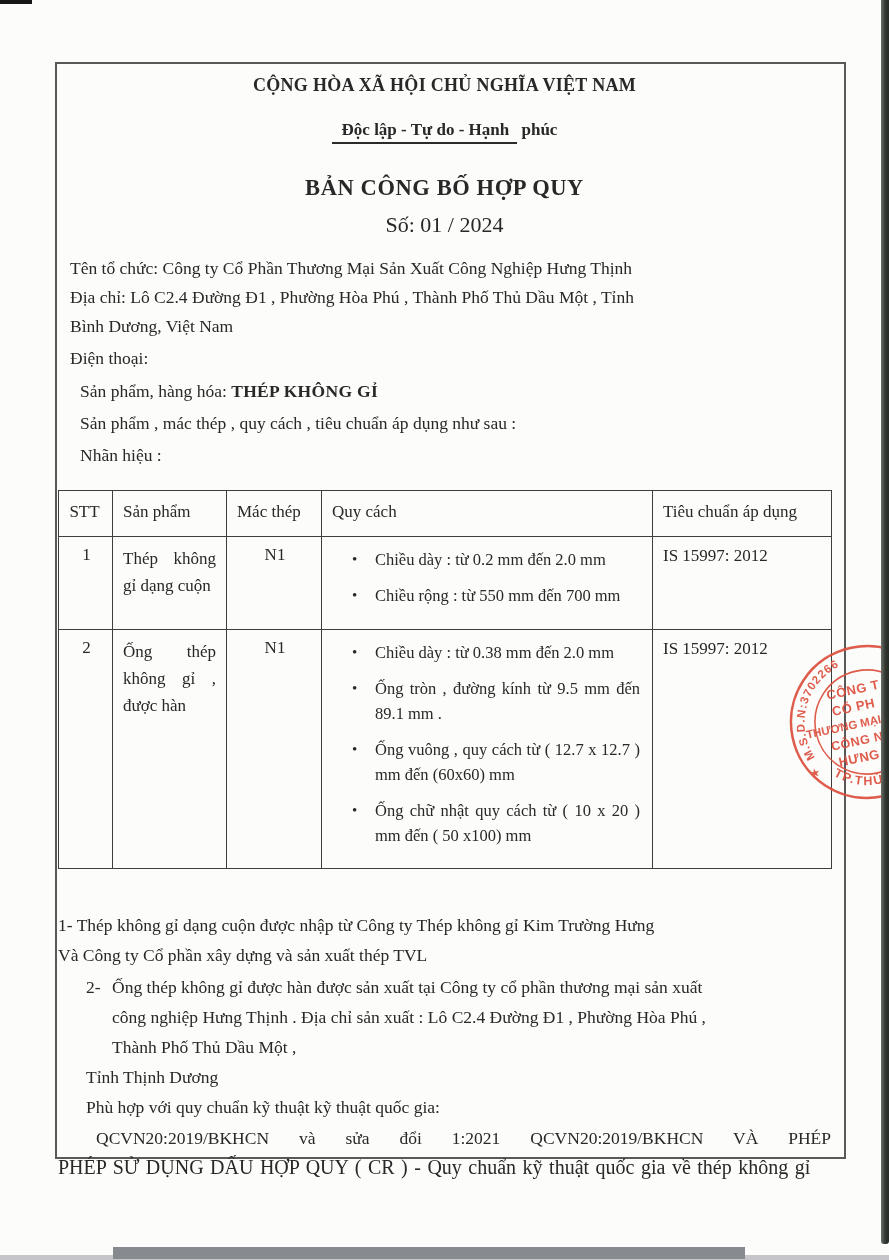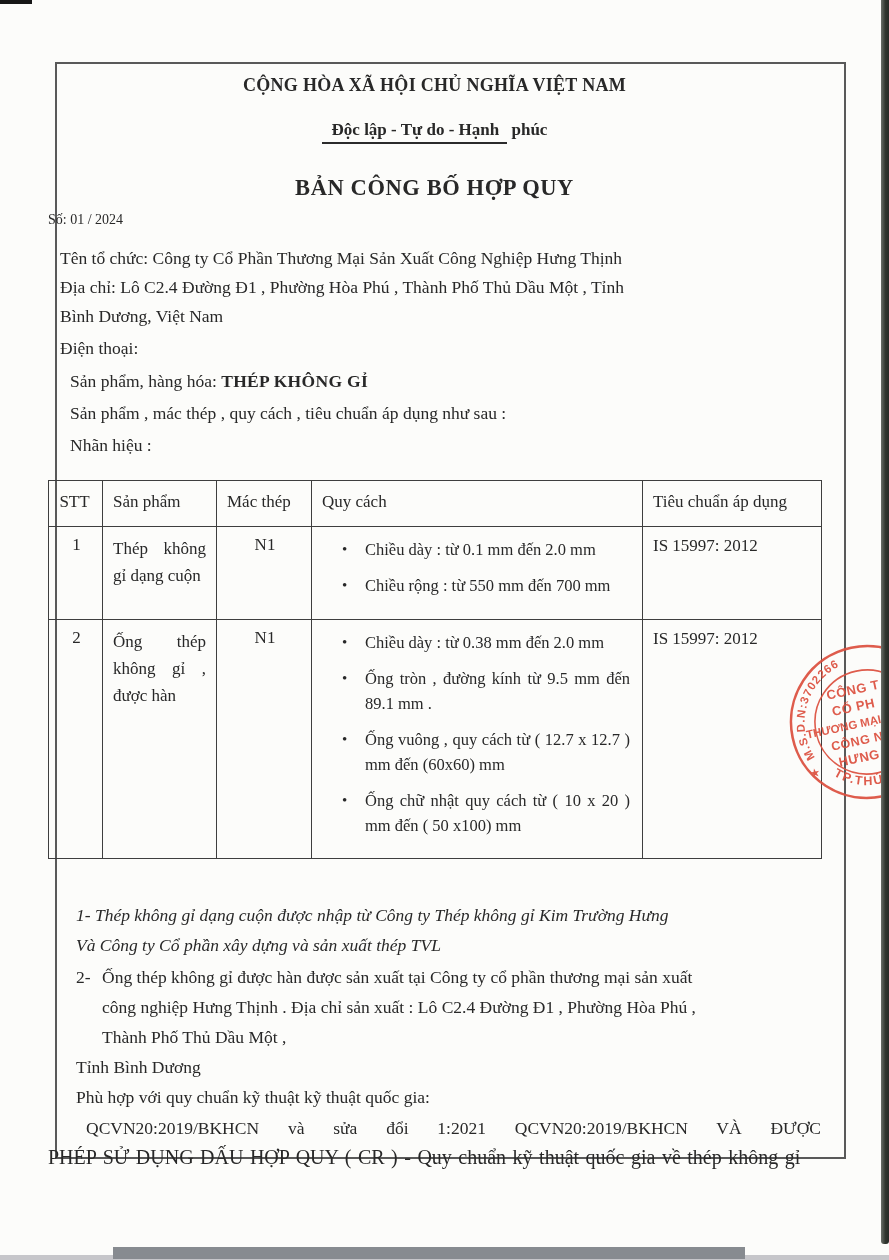--- a/index.html
+++ b/index.html
@@ -11,27 +11,27 @@
   
   .corner-mark { position:absolute; left:0; top:0; width:32px; height:4px; background:#161616; z-index:6; }
   .edge-strip { position:absolute; top:0; right:0; width:8px; height:1244px; z-index:6;
                 background:linear-gradient(to right,#6a6f69,#31362f 55%,#272b26); border-radius:0 0 3px 3px; }
   .bottom-line { position:absolute; left:0; bottom:0; width:889px; height:5px; background:#c6c6ca; z-index:5; }
   .bottom-bar  { position:absolute; left:113px; bottom:1px; width:632px; height:12px; background:#878b90; z-index:6; }
 
   .page-border { position:absolute; left:55px; top:62px; width:791px; height:1097px;
                  border:2px solid #595959; z-index:1; }
 
-  .content { position:absolute; left:48px; top:62px; width:773px; color:#282828; z-index:2; }
+  .content { position:absolute; left:58px; top:62px; width:773px; color:#282828; z-index:2; }
 
   .nation  { text-align:center; font-weight:bold; font-size:18px; margin-top:13px; letter-spacing:.3px; }
   .motto   { text-align:center; font-weight:bold; font-size:17px; margin-top:24px; }
   .motto-main { border-bottom:2.5px solid #2b2b2b; padding:0 8px 3px 10px; }
   .doc-title  { text-align:center; font-weight:bold; font-size:22.5px; margin-top:35px; letter-spacing:.6px; }
-  .doc-number { font-size:14px; margin-top:11px; }
+  .doc-number { text-align:center; font-size:22px; margin-top:11px; }
 
   .para { font-size:17.5px; line-height:29px; margin-left:12px; }
   .org     { margin-top:16px; }
   .address { white-space:pre-line; }
   .phone   { margin-top:3px; }
   .product { margin-left:22px; margin-top:4px; }
   .product b { letter-spacing:.3px; }
   .brand   { margin-left:22px; margin-top:3px; }
   .intro   { margin-left:22px; margin-top:3px; }
 
@@ -48,21 +48,21 @@
   td.prod { text-align:justify; line-height:27px; padding-right:10px; }
   td.grade { text-align:center; }
   td.spec { padding:10px 12px 6px 30px; }
   ul.specs { list-style:none; }
   ul.specs li { display:flex; gap:13px; margin-bottom:11px; line-height:25px; font-size:16.5px; }
   ul.specs .dot { flex:0 0 10px; font-size:15px; }
   ul.specs .spec-text { text-align:justify; flex:1; }
   td.std { padding-top:9px; }
 
   .notes { margin-top:41px; font-size:17.5px; }
-  .note1 { margin-left:28px; white-space:pre-line; line-height:30px;font-style:italic; }
+  .note1 { white-space:pre-line; line-height:30px; }
   .note2 { margin-left:28px; display:flex; margin-top:2px; line-height:30px; }
   .note2 .marker { flex:0 0 26px; }
   .note2 .note2-text { white-space:pre-line; flex:1; }
   .plain { margin-left:28px; line-height:30px; }
   .qcvn1 { margin-left:38px; margin-top:2px; font-size:17.5px; line-height:29px;
            text-align:justify; text-align-last:justify; }
   .qcvn2 { margin-left:0; font-size:20px; line-height:29px; word-spacing:1.5px; }
 
   
   .stamp { position:absolute; left:747px; top:602px; z-index:4; opacity:.92; }
@@ -119,21 +119,21 @@
       </thead>
       <tbody>
         <tr class="row-1">
           <td class="stt">1</td>
           <td class="prod">Thép không gỉ dạng cuộn</td>
           <td class="grade">N1</td>
           <td class="spec">
             <ul class="specs">
               <li>
                   <span class="dot">•</span>
-                  <span class="spec-text">Chiều dày : từ 0.1 mm đến 2.0 mm</span>
+                  <span class="spec-text">Chiều dày : từ 0.2 mm đến 2.0 mm</span>
                 </li>
               <li>
                   <span class="dot">•</span>
                   <span class="spec-text">Chiều rộng : từ 550 mm đến 700 mm</span>
                 </li>
             </ul>
           </td>
           <td class="std">IS 15997: 2012</td>
         </tr>
         <tr class="row-2">
@@ -167,24 +167,24 @@
 
     <div class="notes">
       <div class="note1">1-  Thép không gỉ dạng cuộn được nhập từ Công ty Thép không gỉ Kim Trường Hưng
 Và Công ty Cổ phần xây dựng và sản xuất thép TVL</div>
       <div class="note2">
         <span class="marker">2-</span>
         <span class="note2-text">Ống thép không gỉ được hàn được sản xuất tại Công ty cổ phần thương mại sản xuất
 công nghiệp Hưng Thịnh . Địa chỉ sản xuất : Lô C2.4 Đường Đ1 , Phường Hòa Phú ,
 Thành Phố Thủ Dầu Một ,</span>
       </div>
-      <div class="plain">Tỉnh Bình Dương</div>
+      <div class="plain">Tỉnh Thịnh Dương</div>
       <div class="plain">Phù hợp với quy chuẩn kỹ thuật kỹ thuật quốc gia:</div>
     </div>
-    <div class="qcvn1">QCVN20:2019/BKHCN và sửa đổi 1:2021 QCVN20:2019/BKHCN VÀ ĐƯỢC</div>
+    <div class="qcvn1">QCVN20:2019/BKHCN và sửa đổi 1:2021 QCVN20:2019/BKHCN VÀ PHÉP</div>
     <div class="qcvn2">PHÉP SỬ DỤNG DẤU HỢP QUY ( CR ) -  Quy chuẩn kỹ thuật quốc gia về thép không gỉ</div>
 
   </div>
 
   <svg class="stamp" width="240" height="240" viewBox="0 0 240 240">
     <g transform="rotate(-12 120 120)">
       <circle cx="120" cy="120" r="76" fill="none" stroke="#dc4f3e" stroke-width="2.6"></circle>
       <circle cx="120" cy="120" r="52" fill="none" stroke="#dc4f3e" stroke-width="1.6"></circle>
       <path id="arcTop" d="M 63.4 147.6 A 63 63 0 0 1 175.6 90.4" fill="none"></path>
       <path id="arcBottom" d="M 73.2 162.2 A 63 63 0 0 0 166.8 162.2" fill="none"></path>

